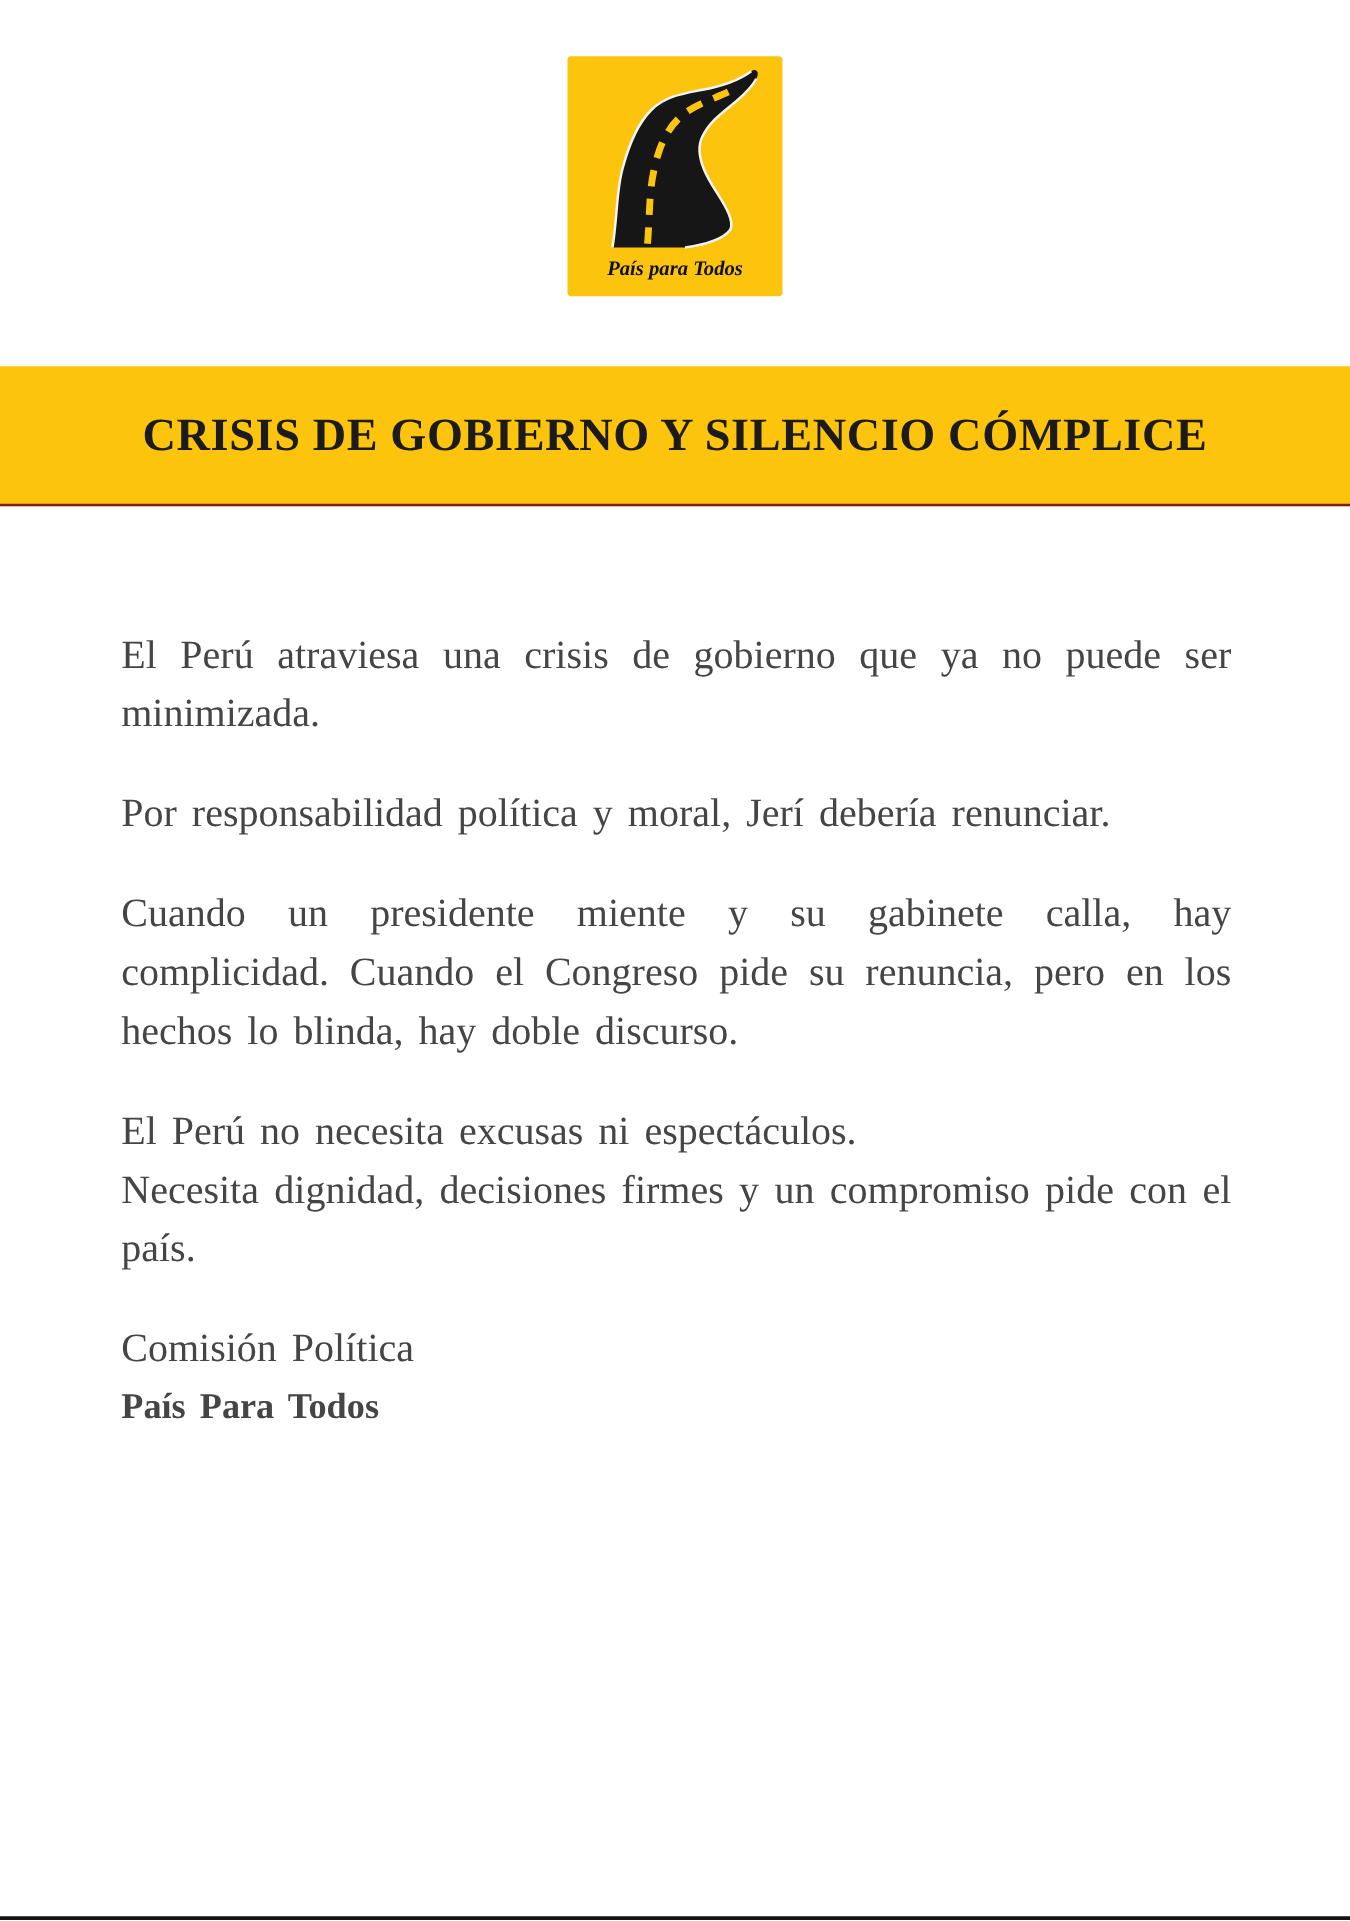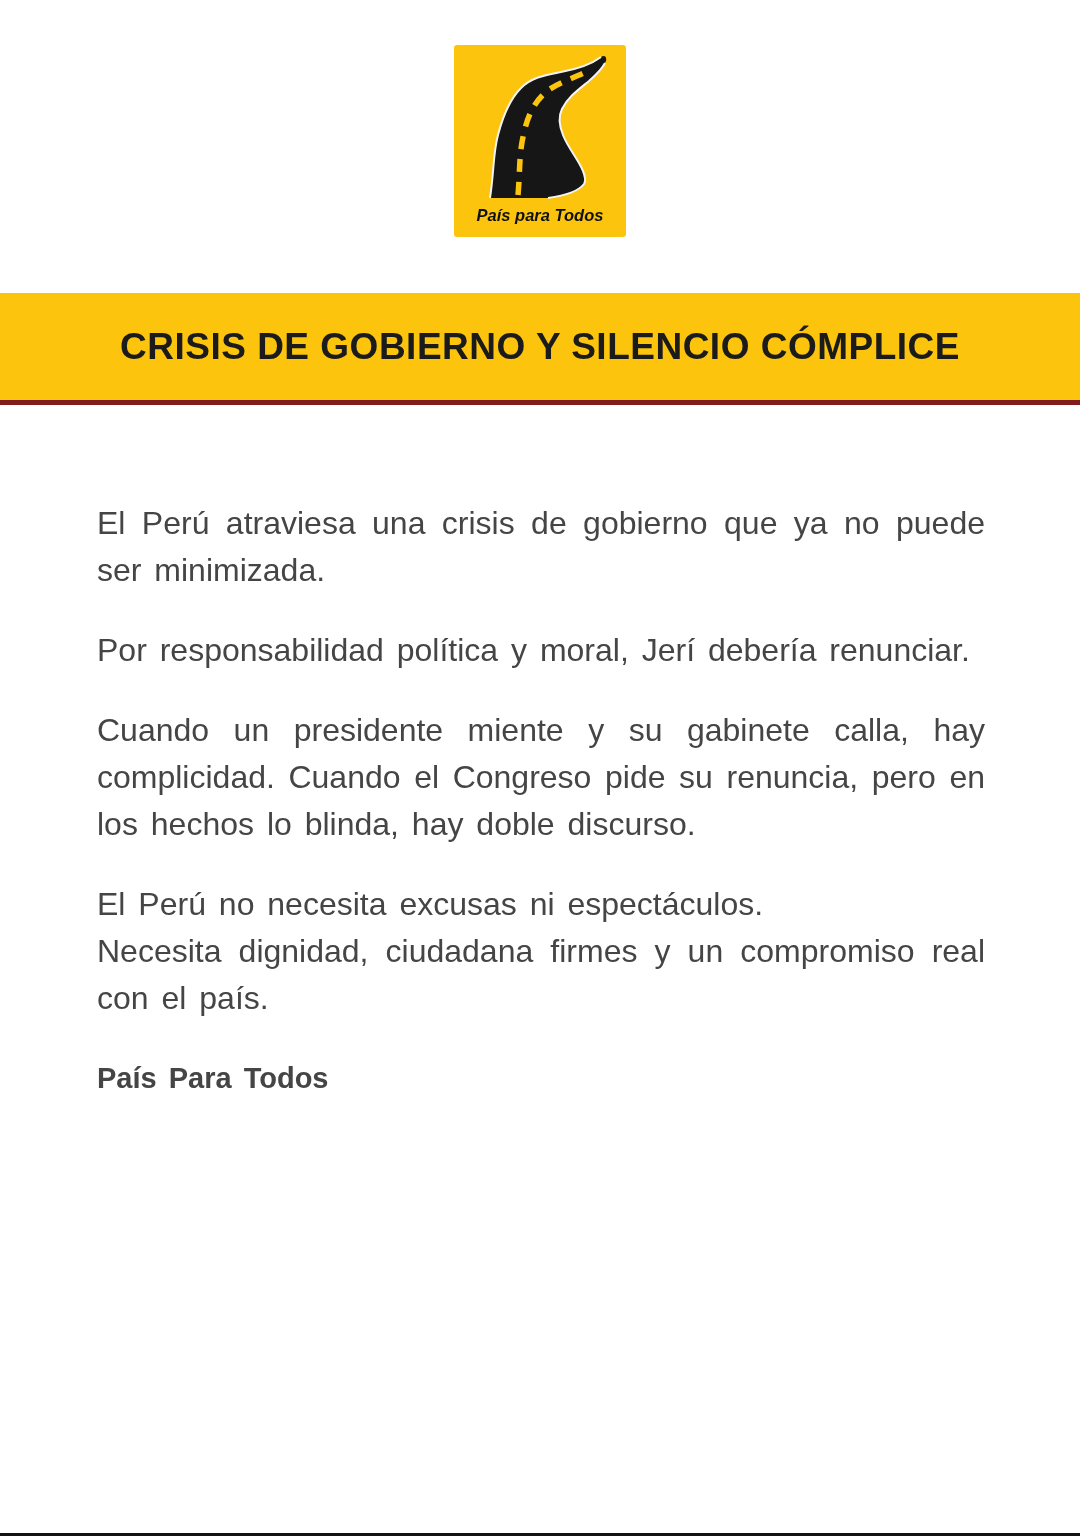--- a/index.html
+++ b/index.html
@@ -7,20 +7,21 @@
     padding: 0;
     background: #ffffff;
     font-family: "Liberation Sans", sans-serif;
   }
   .page {
     position: relative;
     width: 1080px;
     height: 1537px;
     background: #ffffff;
     overflow: hidden;
+    font-family: Liberation Serif, serif;
   }
   
   .logo-wrap {
     padding-top: 45px;
     display: flex;
     justify-content: center;
   }
   .logo-square {
     position: relative;
     width: 172px;
@@ -48,21 +49,21 @@
     color: #101010;
   }
   
   .banner {
     margin-top: 56px;
     height: 112px;
     background: #FCC40D;
     display: flex;
     align-items: center;
     justify-content: center;
-    border-bottom: 5px solid #7f1d1d;
+    border-bottom: 2px solid #7f1d1d;
     box-sizing: border-box;
   }
   .banner h1 {
     margin: 0;
     font-size: 37px;
     font-weight: 800;
     letter-spacing: 0.5px;
     color: #1b1b1b;
     text-align: center;
   }
@@ -144,22 +145,23 @@
 
   <div class="banner">
     <h1>CRISIS DE GOBIERNO Y SILENCIO CÓMPLICE</h1>
   </div>
 
   <div class="content">
     <p>El Perú atraviesa una crisis de gobierno que ya no puede ser minimizada.</p>
     <p>Por responsabilidad política y moral, Jerí debería renunciar.</p>
     <p>Cuando un presidente miente y su gabinete calla, hay complicidad. Cuando el Congreso pide su renuncia, pero en los hechos lo blinda, hay doble discurso.</p>
     <p class="multiline">El Perú no necesita excusas ni espectáculos.
-Necesita dignidad, ciudadana firmes y un compromiso real con el país.</p>
+Necesita dignidad, decisiones firmes y un compromiso pide con el país.</p>
 
     <div class="signature-block">
+      <p>Comisión Política</p>
       <p class="signature-party">País Para Todos</p>
     </div>
 
   </div>
 
   <div class="bottom-edge"></div>
 </div>
 
 </body></html>

